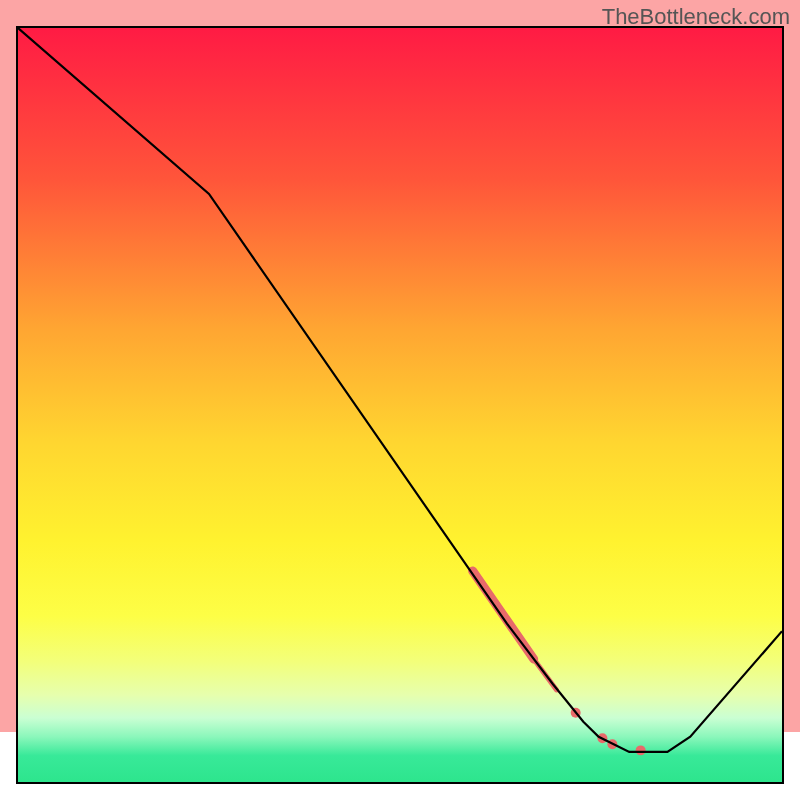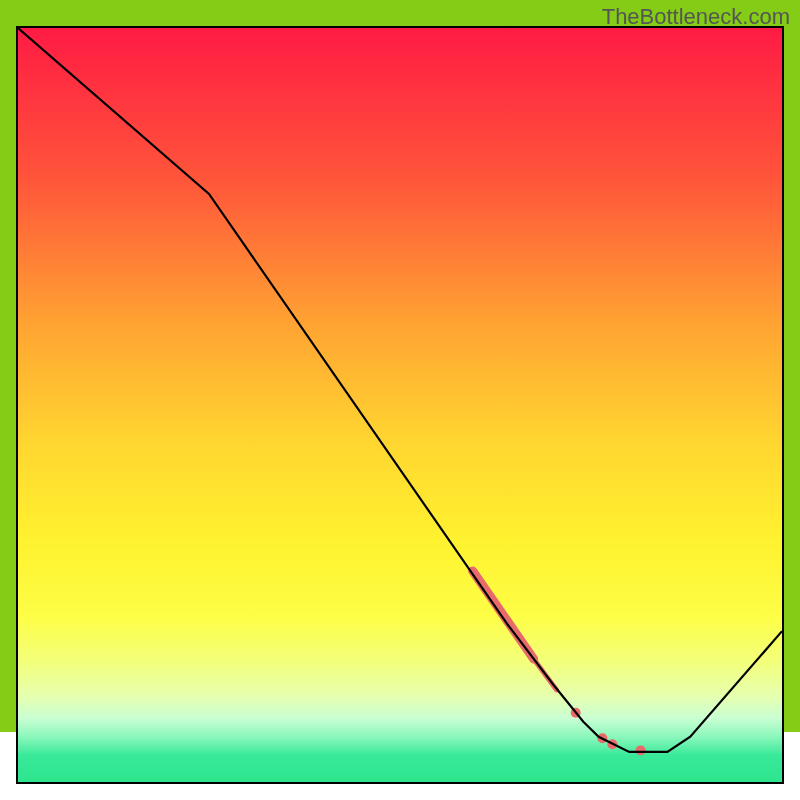--- a/index.html
+++ b/index.html
@@ -1,21 +1,21 @@
 <!DOCTYPE html>
 <html><head>
 <meta charset="utf-8">
 <style>
   * { margin: 0; padding: 0; box-sizing: border-box; }
   html, body { width: 800px; height: 800px; overflow: hidden; }
   .chart-container {
     position: relative;
     width: 800px;
     height: 732px;
-    background: #84cc16;
+    background: #fca5a5;
   }
   .watermark {
     position: absolute;
     top: 4px;
     right: 10px;
     font-family: Arial, sans-serif;
     font-size: 22px;
     color: #555555;
     font-weight: normal;
     z-index: 10;

